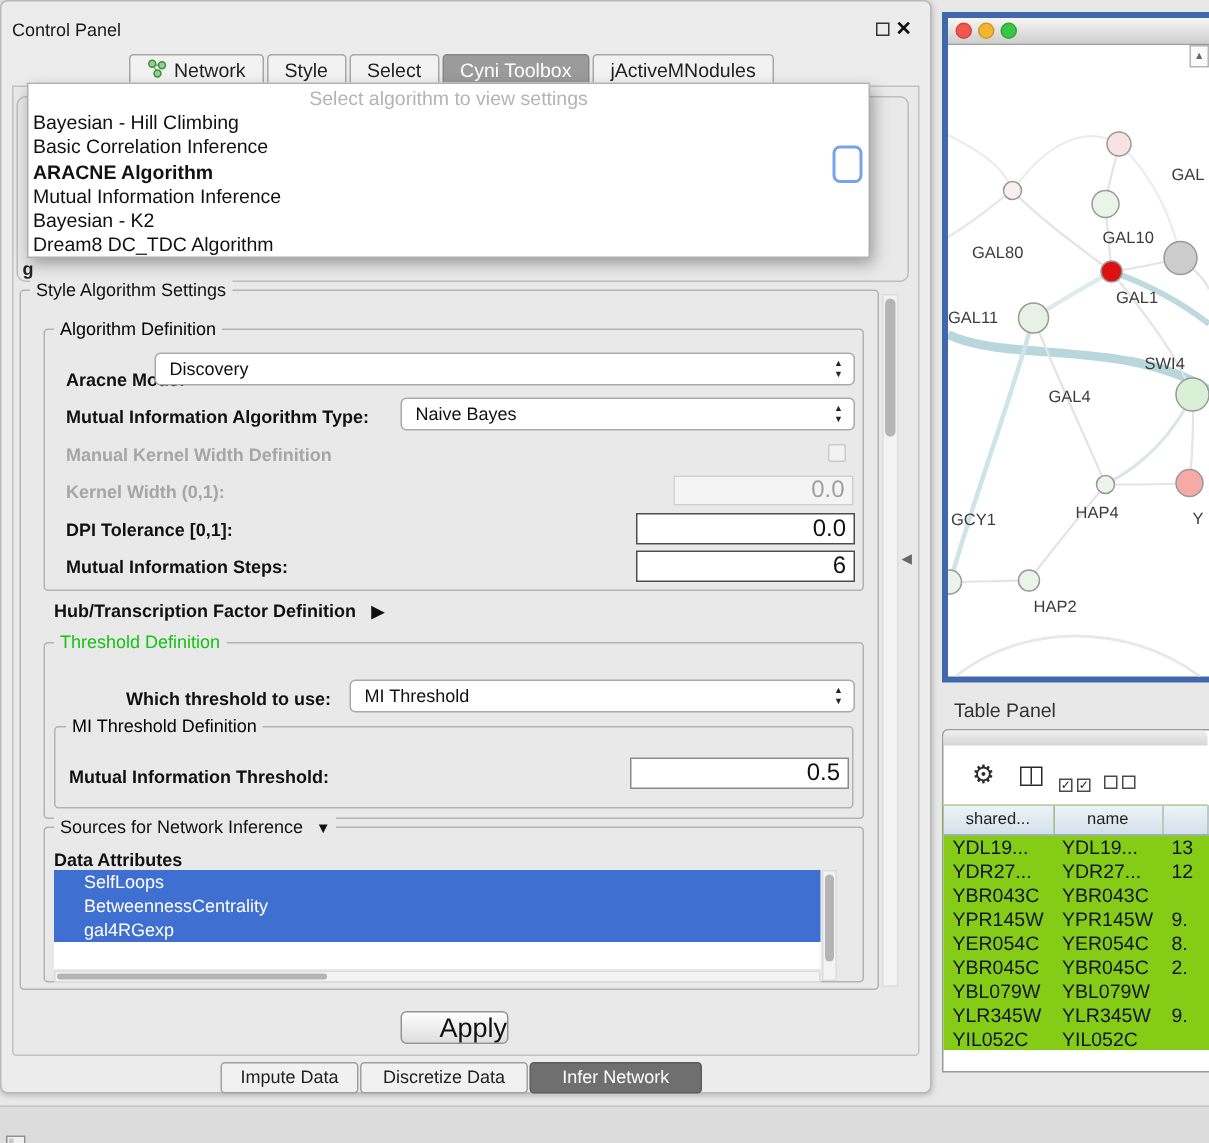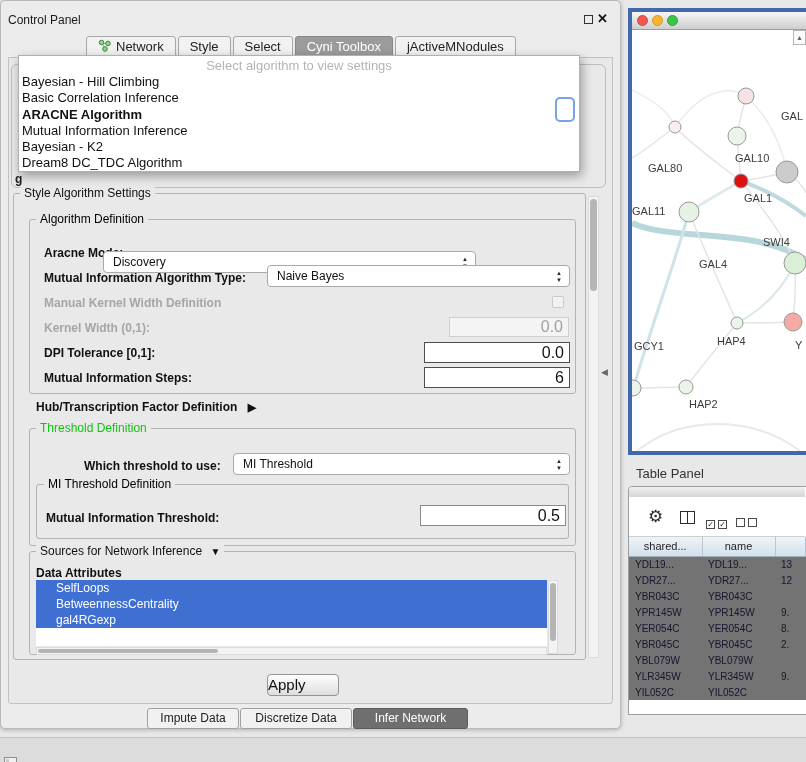--- a/index.html
+++ b/index.html
@@ -34,41 +34,41 @@
   .chk{width:12px;height:12px;border:1px solid #cacaca;background:#f2f2f2;border-radius:2px}
   .popup{background:#fff;border:1px solid #b0b0b0;box-shadow:2px 4px 10px rgba(0,0,0,.35);z-index:40;padding-top:2px}
   .dd-head{text-align:center;font-size:13px;color:#b4b4b4;height:16px;line-height:16px}
   .dd-item{font-size:13px;color:#111;height:16.3px;line-height:16.3px;padding-left:3px;white-space:nowrap}
   .dd-item.sel{font-weight:bold}
   .focusbox{background:#fff;border:2px solid #78a3e8;border-radius:5px;z-index:41}
   .vsb{background:#f3f3f3;border:1px solid #dcdcdc}
   .thumb{position:absolute;background:#b5b5b5;border-radius:4px}
   .src-item{height:16px;line-height:16px;background:#3e6fd1;color:#fff;font-size:12px;padding-left:20px;white-space:nowrap}
   .btn{border:1px solid #959595;border-radius:4px;background:linear-gradient(#fefefe,#dedede);
-       font-size:15px;color:#111;text-align:left;line-height:20px}
+       font-size:18px;color:#111;text-align:right;line-height:20px}
   .btab{height:21px;line-height:19px;text-align:center;font-size:12px;border:1px solid #a0a0a0;
         background:#f1f1f1;color:#222;border-radius:3px}
   .btab.active{background:#6f6f6f;color:#fff;border-color:#5c5c5c}
   
   .netwin{border:4px solid #4268ac;background:#fff}
   .nettitle{background:linear-gradient(#f6f6f6,#cecece);border-bottom:1px solid #9e9e9e}
   .light{width:11px;height:11px;border-radius:50%}
   .nlabel{font:11px "Liberation Sans",sans-serif;fill:#3c3c3c}
   .sbarrow{background:#fbfbfb;border:1px solid #b5b5b5;font-size:7px;color:#666;text-align:center;line-height:13px}
   
   .tpwin{background:#fff;border:1px solid #9c9c9c;border-radius:4px 4px 0 0}
   .tptitle{background:linear-gradient(#efefef,#d6d6d6);border-radius:4px 4px 0 0}
   .gear{font-size:17px;color:#2b2b2b;line-height:17px}
   .colicon{width:15px;height:13px;border:1.5px solid #2b2b2b;background:#fff;position:relative}
   .colicon::after{content:"";position:absolute;left:5.5px;top:0;width:1.5px;height:100%;background:#2b2b2b}
   .tchk{width:9px;height:9px;border:1px solid #4a4a4a;background:#fff;font-size:8px;line-height:8px;text-align:center;color:#222;display:inline-block;margin-right:3px}
-  table.gt{border-collapse:collapse;table-layout:fixed;width:176px;background:#737373}
+  table.gt{border-collapse:collapse;table-layout:fixed;width:176px;background:#84cc16}
   table.gt th{height:19px;font-size:11px;font-weight:normal;color:#222;text-align:center;
       background:linear-gradient(#eef3f8,#d4e0ea);border-right:1px solid #b9c6d1;border-bottom:1px solid #9fb0bd;overflow:hidden;white-space:nowrap}
-  table.gt td{height:16px;font-size:10px;color:#15152e;padding-left:6px;overflow:hidden;white-space:nowrap}
+  table.gt td{height:16px;font-size:13px;color:#15152e;padding-left:6px;overflow:hidden;white-space:nowrap}
   .bstrip{background:#dcdcdc;border-top:1px solid #c4c4c4}
   .miniwin{border:1px solid #8f8f8f;background:#f0f0f0;position:relative}
   .miniwin::after{content:"";position:absolute;left:1px;top:1px;width:3px;height:9px;background:#c9c9c9}
   .fragment{font-size:12px;font-weight:bold;color:#222}
   .splitarrow{font-size:9px;color:#666}
 </style>
 </head>
 <body>
 
 <div id="app">
@@ -128,21 +128,21 @@
 
   <div class="abs vsb" style="left:588px;top:196px;width:11px;height:462px">
     <div class="thumb" style="left:1px;top:2px;width:7px;height:92px"></div>
   </div>
   <div class="abs splitarrow" style="left:601px;top:367px">◀</div>
 
   <div class="abs grp" style="left:29px;top:219px;width:547px;height:175px"></div>
   <div class="abs grp-title blue" style="left:36px;top:212px">Algorithm Definition</div>
 
   <div class="abs lbl" style="left:44px;top:246px">Aracne Mode:</div>
-  <div class="abs combo" style="left:103px;top:251px;width:373px;height:22px">
+  <div class="abs combo" style="left:103px;top:235px;width:467px;height:22px">
     <span>Discovery</span>
     <span class="carets">
         <span>▲</span>
         <span>▼</span>
       </span>
   </div>
 
   <div class="abs lbl" style="left:44px;top:271px">Mutual Information Algorithm Type:</div>
   <div class="abs combo" style="left:267px;top:265px;width:303px;height:22px">
     <span>Naive Bayes</span>

